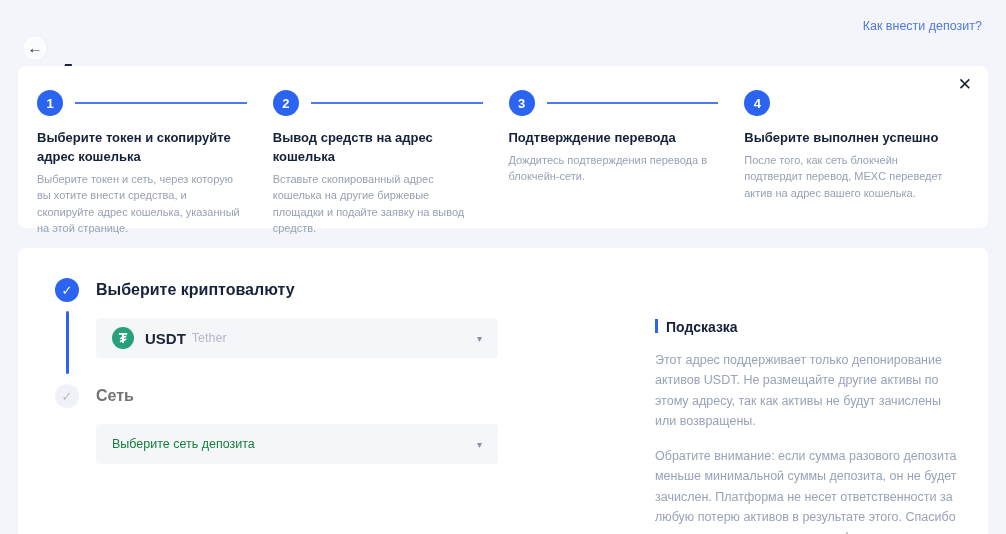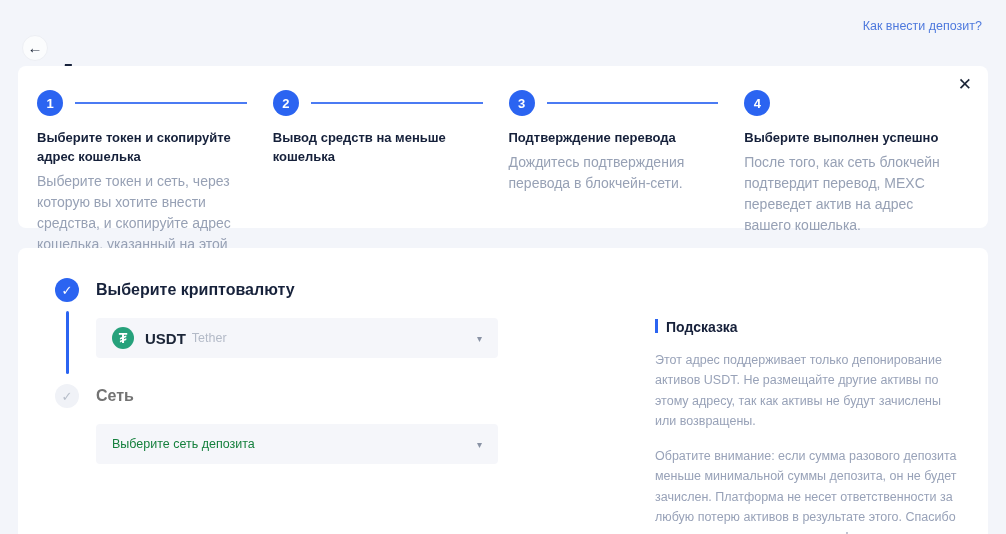--- a/index.html
+++ b/index.html
@@ -40,21 +40,21 @@
     color:#fff; font-size:13px; font-weight:bold;
     display:flex; align-items:center; justify-content:center; flex:0 0 auto;
   }
   .step-line { flex:1; height:2px; background:#2b64f1; margin-left:12px; opacity:.85; }
   .step-line.hidden { visibility:hidden; }
   .step-title {
     margin-top:13px; font-size:13px; font-weight:bold;
     color:#15203a; line-height:1.45; max-width:225px;
   }
   .step-desc {
-    margin-top:4px; font-size:14px; color:#97a1b5; line-height:1.5; max-width:228px;
+    margin-top:4px; font-size:11px; color:#97a1b5; line-height:1.5; max-width:228px;
   }
   .close-btn {
     position:absolute; top:10px; right:16px;
     font-size:17px; color:#1b2537; cursor:pointer; line-height:1;
     font-weight:bold;
   }
   
   .main-card {
     position:absolute; left:18px; right:18px; top:248px; bottom:-30px;
     background:#fff; border-radius:8px;
@@ -115,21 +115,22 @@
       </div>
       <div class="step-title">Выберите токен и скопируйте адрес кошелька</div>
       <div class="step-desc">Выберите токен и сеть, через которую вы хотите внести средства, и скопируйте адрес кошелька, указанный на этой странице.</div>
     </div>
 
     <div class="step">
       <div class="step-head">
         <div class="step-num">2</div>
         <div class="step-line"></div>
       </div>
-      <div class="step-title">Вывод средств на меньше кошелька</div>
+      <div class="step-title">Вывод средств на адрес кошелька</div>
+      <div class="step-desc">Вставьте скопированный адрес кошелька на другие биржевые площадки и подайте заявку на вывод средств.</div>
     </div>
 
     <div class="step">
       <div class="step-head">
         <div class="step-num">3</div>
         <div class="step-line"></div>
       </div>
       <div class="step-title">Подтверждение перевода</div>
       <div class="step-desc">Дождитесь подтверждения перевода в блокчейн-сети.</div>
     </div>

